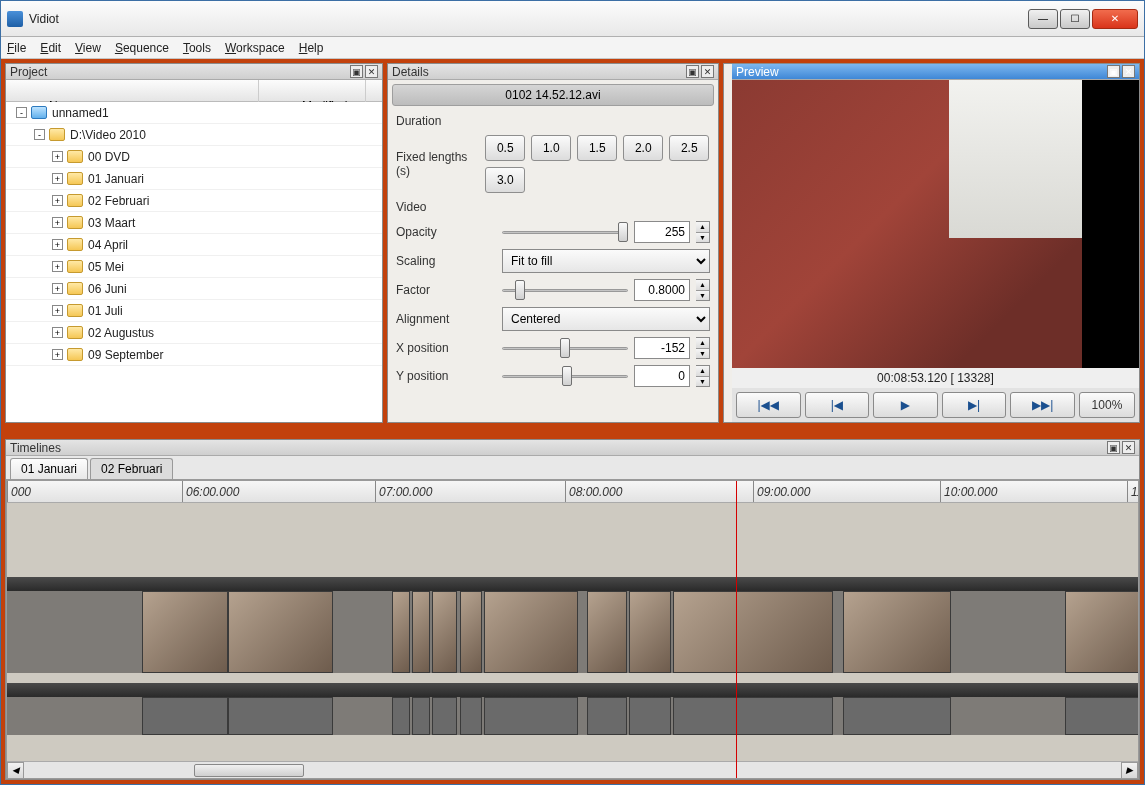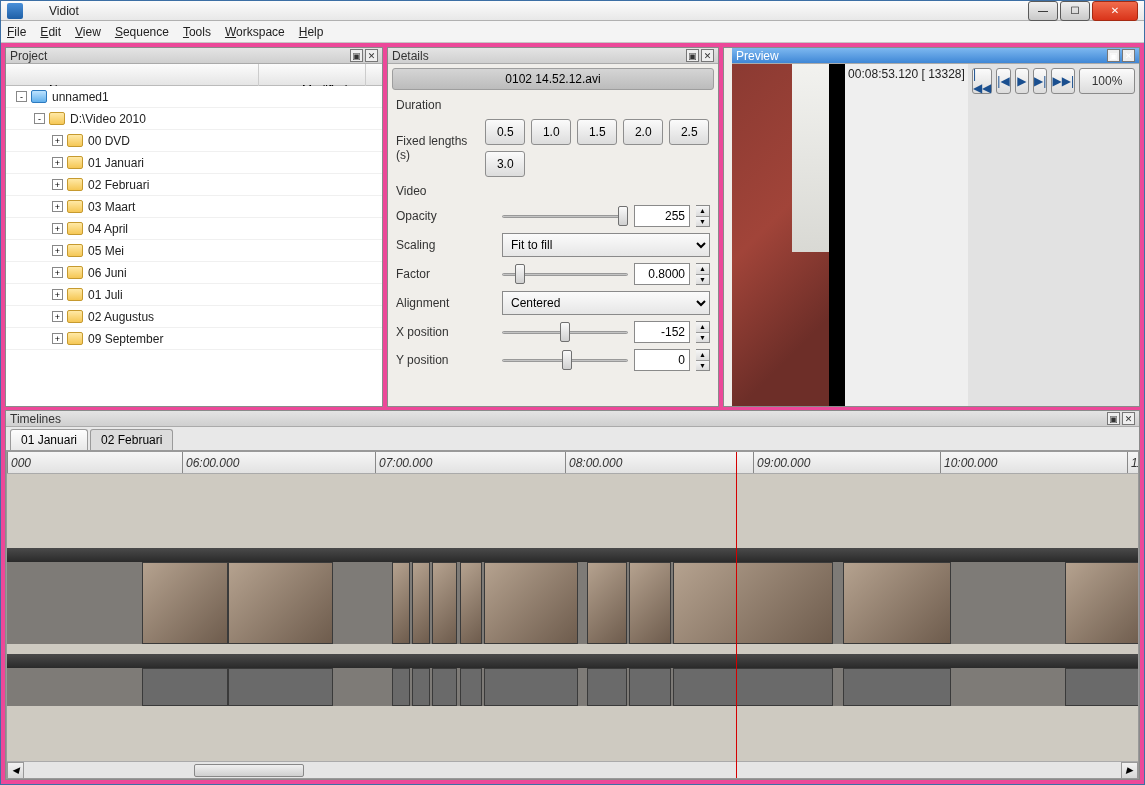--- a/index.html
+++ b/index.html
@@ -1,28 +1,28 @@
 <!DOCTYPE html>
 <html><head>
 <meta charset="utf-8">
 <style>
 * { box-sizing: border-box; margin: 0; padding: 0; font-family: "Segoe UI", Tahoma, sans-serif; font-size: 12px; }
 body { background: #d6d6d6; overflow: hidden; }
 .window { width: 1145px; height: 785px; border: 1px solid #3c6fa5; background: #eaeaea; display: flex; flex-direction: column; }
-.titlebar { height: 20px; background: linear-gradient(#fcfcfc, #e8e8e8); border-bottom: 1px solid #b0b0b0; display: flex; align-items: center; padding: 5px 6px; gap: 20px; }
+.titlebar { height: 36px; background: linear-gradient(#fcfcfc, #e8e8e8); border-bottom: 1px solid #b0b0b0; display: flex; align-items: center; padding: 5px 6px; }
 .titlebar .app-icon { width: 16px; height: 16px; background: linear-gradient(#4a90d9,#1e5fa6); border-radius: 2px; margin-right: 6px; }
 .titlebar .title { flex: 1; color: #222; }
 .winbtns { display: flex; gap: 2px; }
 .winbtn { width: 30px; height: 20px; border: 1px solid #5a5a5a; border-radius: 3px; display:flex;align-items:center;justify-content:center; background: linear-gradient(#f0f0f0,#c9c9c9); cursor:pointer; }
 .winbtn.close { background: linear-gradient(#f16c4d,#d9341a); border-color:#a52a12; color:white; width:46px; }
 .winbtn span{font-size:10px;}
 .menubar { height: 22px; display: flex; align-items: center; padding: 0 6px; gap: 14px; background:#f4f4f4; border-bottom:1px solid #c6c6c6;}
 .menubar .menuitem { color:#222; cursor:pointer; }
 .menubar .menuitem::first-letter { text-decoration: underline; }
-.workarea { flex: 1; display: flex; flex-direction: column; padding:4px; gap:3px; background:#ec4899;}
+.workarea { flex: 1; display: flex; flex-direction: column; padding:4px; gap:16px; background:#c2410c;}
 .row-top { display: flex; gap:4px; height: 360px; }
 .panel { border:1px solid #8a8a8a; background:#f0eeea; display:flex; flex-direction:column; }
 .panel-header { height:16px; background: linear-gradient(#e4e4e4,#cfcfcf); border-bottom:1px solid #aaa; display:flex; align-items:center; padding:0 4px; font-size:11px; color:#333;}
 .panel-header.sel { background: linear-gradient(#7db8f0,#3f87d6); color:white; }
 .panel-header .spacer{flex:1;}
 .panel-header .pbtn{width:13px;height:13px;border:1px solid #777;background:#eee;margin-left:2px;display:flex;align-items:center;justify-content:center;font-size:9px;cursor:pointer;}
 
 
 .project { width: 378px; }
 .tree-head { display:flex; background:linear-gradient(#fcfcfc,#e5e5e5); border-bottom:1px solid #bbb; height:22px; }
@@ -49,21 +49,21 @@
 .slider .track{flex:1;height:3px;background:#c4c4c4;border:1px solid #999;border-radius:2px;}
 .slider .thumb{position:absolute;width:10px;height:20px;background:linear-gradient(#fafafa,#d0d0d0);border:1px solid #707070;border-radius:2px;top:1px;}
 .numbox{width:56px;height:22px;border:1px solid #8a8a8a;background:white;text-align:right;padding:2px 4px;}
 .spin{width:14px;height:22px;display:flex;flex-direction:column;border:1px solid #8a8a8a;border-left:none;}
 .spin div{flex:1;background:linear-gradient(#f6f6f6,#dcdcdc);display:flex;align-items:center;justify-content:center;font-size:7px;cursor:pointer;}
 .spin div:first-child{border-bottom:1px solid #999;}
 select.combo{flex:1;height:24px;border:1px solid #8a8a8a;background:linear-gradient(#fbfbfb,#e6e6e6);padding:0 4px;}
 
 
 .preview { flex:1;padding-left:8px; }
-.preview-body{flex:1;display:flex;background:#eee;}
+.preview-body{flex:1;display:flex;flex-direction:column;background:#eee;}
 .vid{flex:1;background:black;display:flex;align-items:stretch;overflow:hidden;position:relative;}
 .vid .img{flex:0 0 86%;background:linear-gradient(135deg,#8b3a32 0%,#a14439 45%,#6d2e28 80%);position:relative;}
 .vid .img::after{content:"";position:absolute;top:0;right:0;width:38%;height:55%;background:linear-gradient(#f2f2ef,#d9d9d4);}
 .vid .bar{flex:1;background:black;}
 .prev-time{text-align:center;padding:3px;color:#222;background:#efefef;}
 .prev-ctrls{display:flex;gap:4px;padding:4px;background:#e2e2e2;}
 .pcbtn{flex:1;height:26px;border:1px solid #8a8a8a;border-radius:3px;background:linear-gradient(#fbfbfb,#dcdcdc);display:flex;align-items:center;justify-content:center;color:#1a4f8f;cursor:pointer;}
 .pcbtn.zoom{flex:0 0 56px;color:#333;}
 
 

